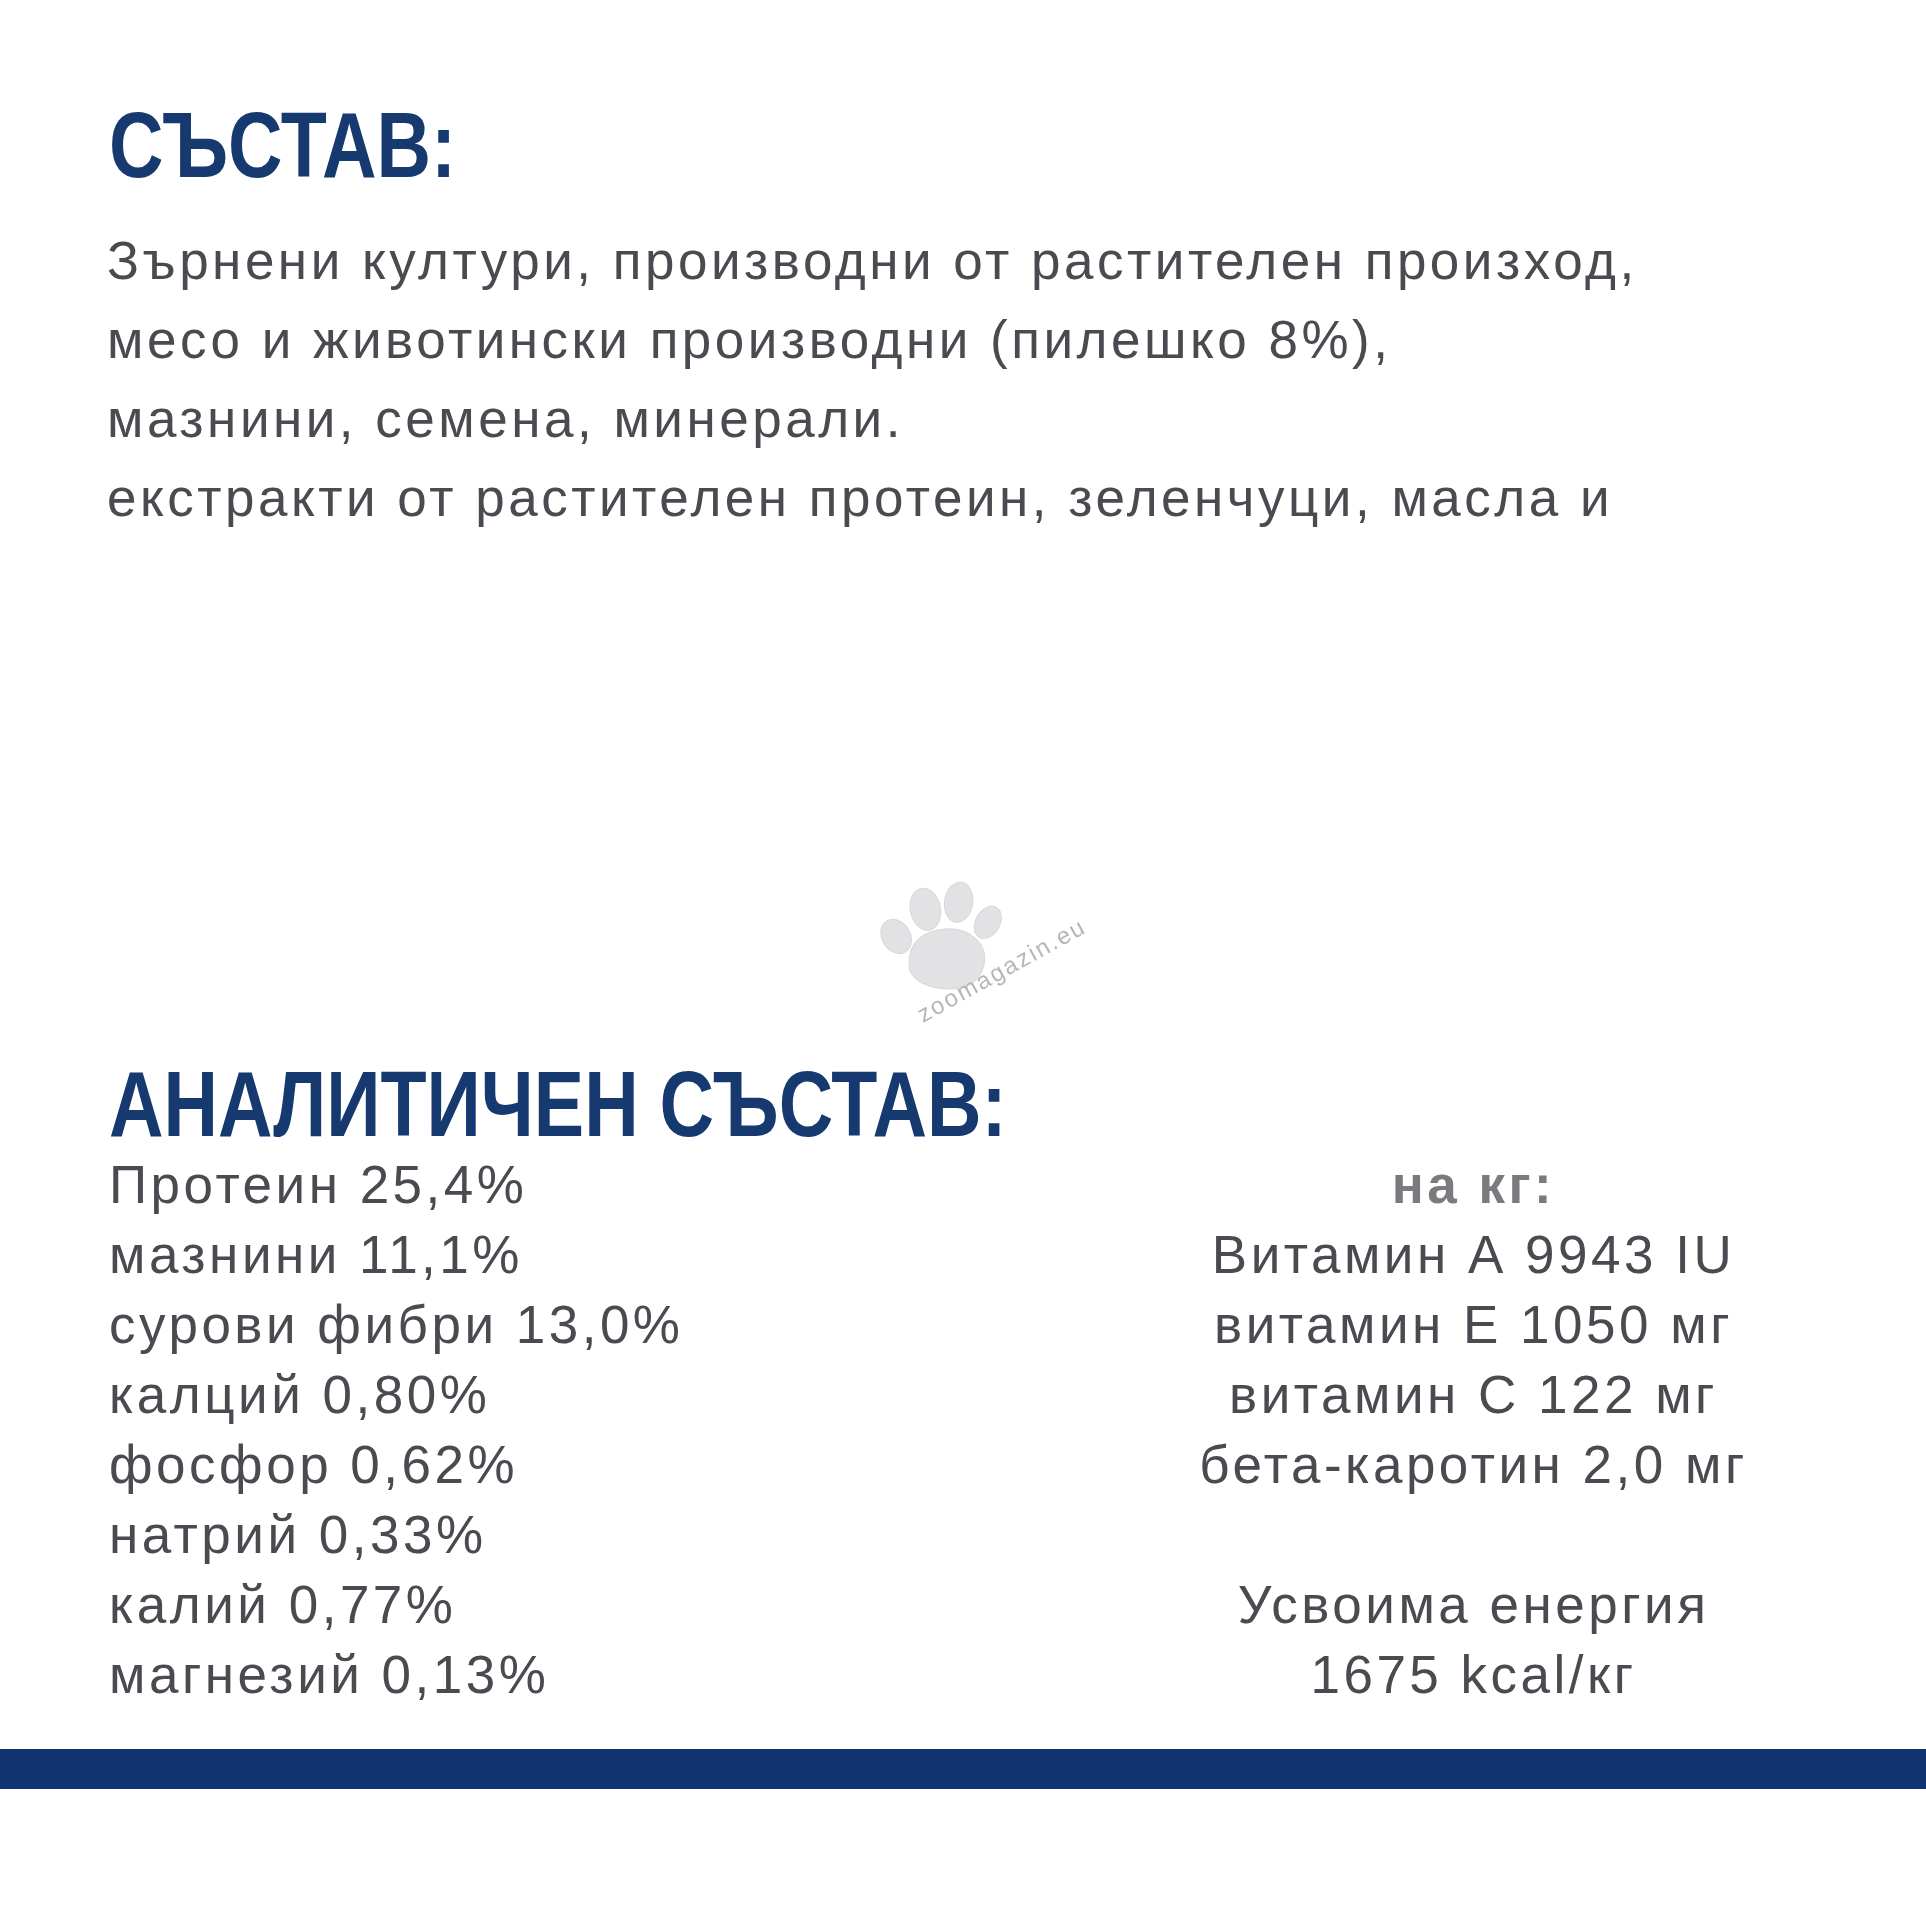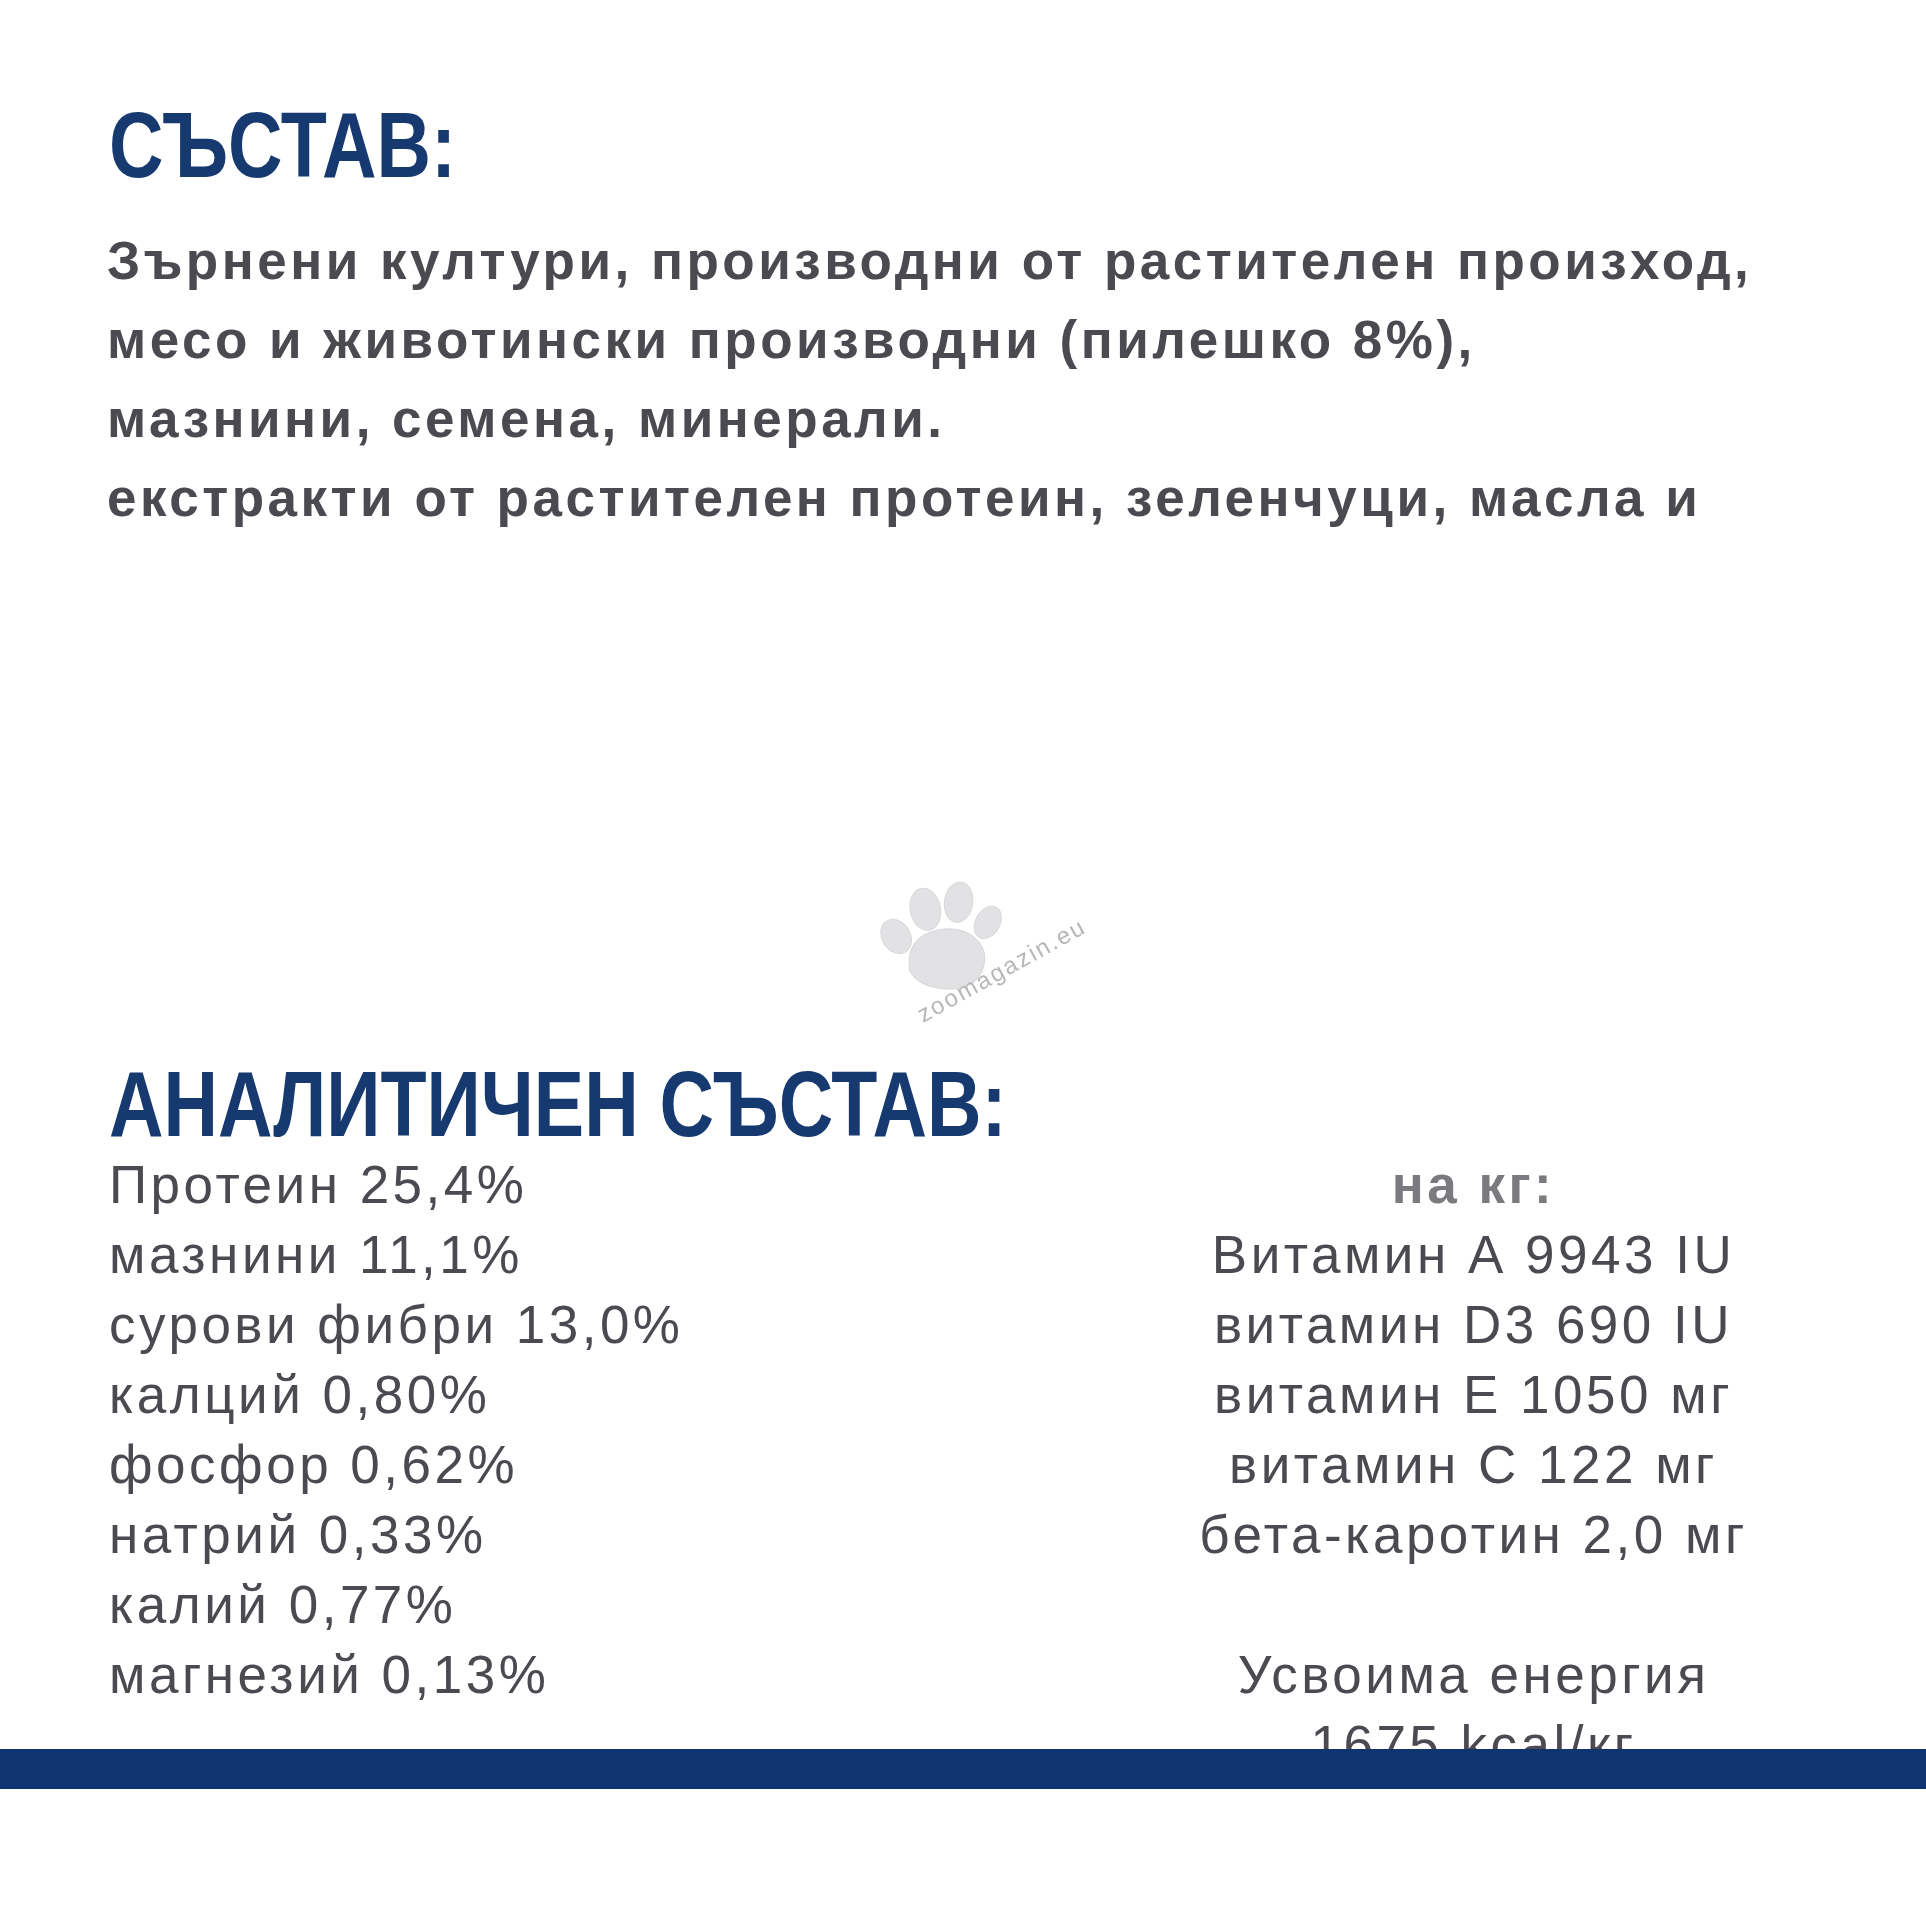--- a/index.html
+++ b/index.html
@@ -16,21 +16,20 @@
     white-space:nowrap;
     transform:scaleX(0.82);transform-origin:0 0;
     letter-spacing:0px;
   }
   .heading-composition{top:93px;}
   .heading-analytical{top:1052px;}
   .paragraph{
     position:absolute;left:107px;top:221px;
     font-size:53px;line-height:79px;color:#4a4a50;
     letter-spacing:3.5px;
-    font-weight:bold;
   }
   .para-line{white-space:nowrap;}
   .watermark{
     position:absolute;left:871px;top:875px;width:257px;height:198px;
   }
   .paw-svg{position:absolute;left:8px;top:4px;}
   .wm-text{
     position:absolute;left:48px;top:127px;
     font-size:24px;color:#b7b7ba;letter-spacing:2px;
     transform:rotate(-29deg);transform-origin:0 50%;
@@ -90,21 +89,20 @@
       <div class="data-line">калций 0,80%</div>
       <div class="data-line">фосфор 0,62%</div>
       <div class="data-line">натрий 0,33%</div>
       <div class="data-line">калий 0,77%</div>
       <div class="data-line">магнезий 0,13%</div>
     </div>
 
     <div class="col-right">
       <div class="data-line muted-label">на кг:</div>
       <div class="data-line">Витамин А 9943 IU</div>
-      <div class="data-line">витамин D3 690 IU</div>
       <div class="data-line">витамин Е 1050 мг</div>
       <div class="data-line">витамин С 122 мг</div>
       <div class="data-line">бета-каротин 2,0 мг</div>
       <div class="blank-line"></div>
       <div class="data-line">Усвоима енергия</div>
       <div class="data-line">1675 kcal/кг</div>
     </div>
 
   </div>
 

